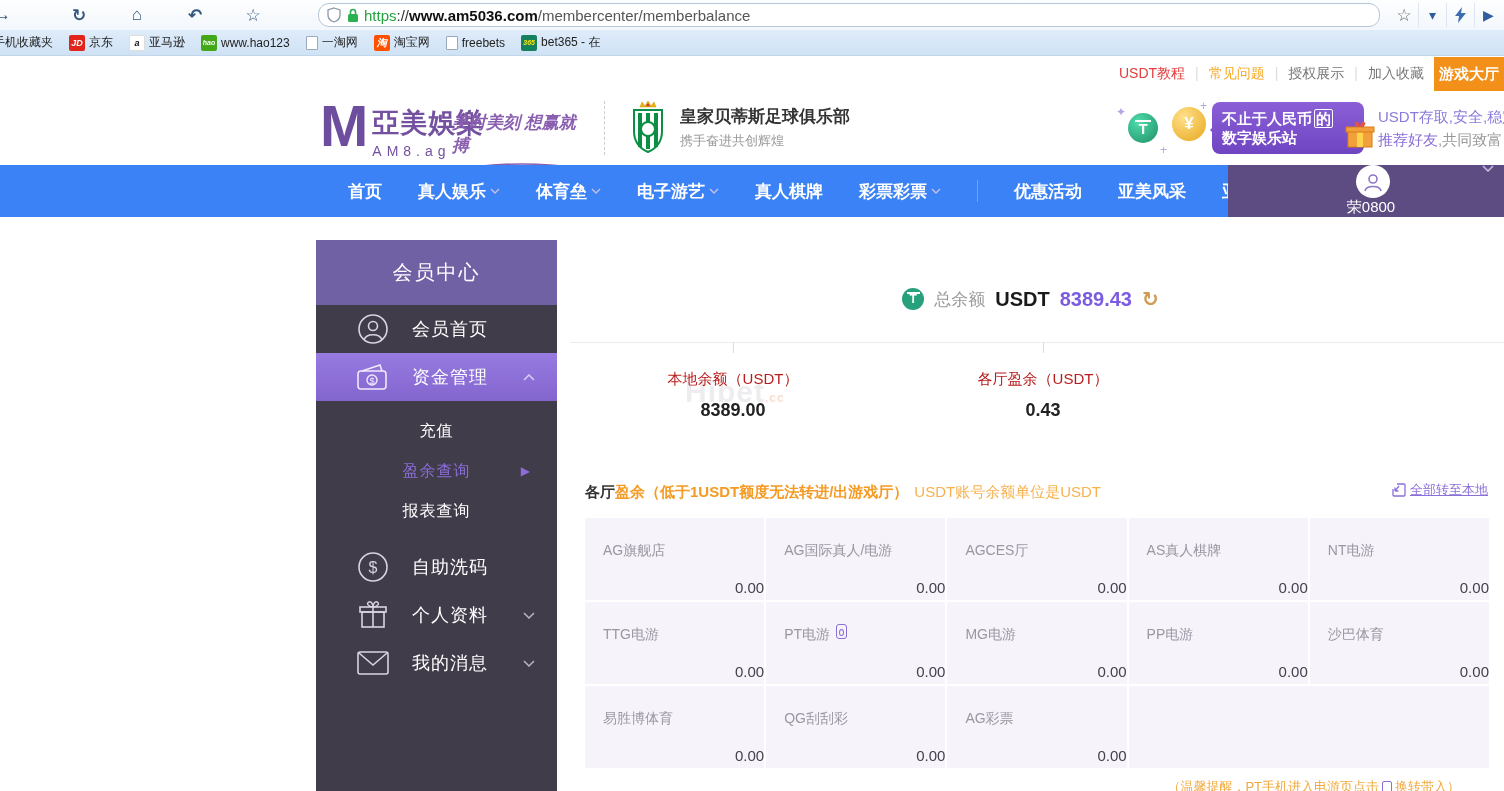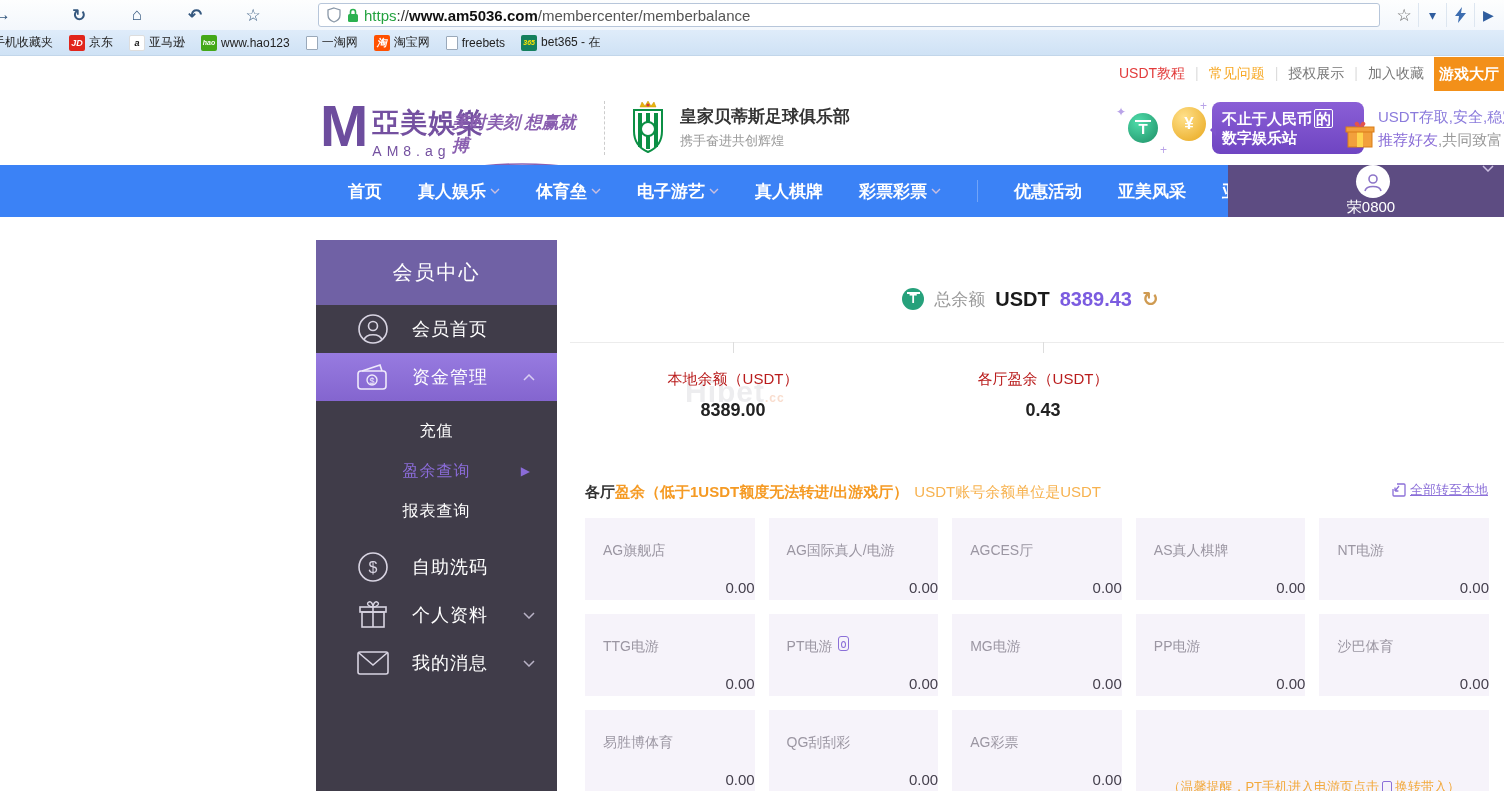--- a/index.html
+++ b/index.html
@@ -5,21 +5,21 @@
   * { margin:0; padding:0; box-sizing:border-box; }
   html,body { width:1504px; height:791px; overflow:hidden;
     font-family:"Liberation Sans","DejaVu Sans",sans-serif; background:#fff; }
 
   
   .chrome { position:absolute; left:0; top:0; width:1504px; height:30px;
     background:linear-gradient(#fdfefe,#f3f7fc); display:flex; align-items:center; }
   .bicon { color:#35587f; font-size:17px; font-weight:bold; width:26px; text-align:center; cursor:pointer; }
   .bicon.clip { width:14px; margin-left:-6px; overflow:hidden; }
   .urlbar { position:absolute; left:318px; top:3px; width:1062px; height:24px; background:#fff;
-    border:1px solid #b7c6da; border-radius:3px; display:flex; align-items:center; padding:10px 8px; }
+    border:1px solid #b7c6da; border-radius:11px; display:flex; align-items:center; padding:10px 8px; }
   .urltext { font-size:15px; color:#555; white-space:nowrap; }
   .urltext .scheme { color:#23a23f; }
   .urltext .domain { color:#111; font-weight:bold; }
   .urltext .sep { color:#333; }
   .chrome-right { position:absolute; right:2px; top:0; height:30px; display:flex; align-items:center; }
   .chrome-right .btn { width:28px; height:24px; display:flex; align-items:center; justify-content:center;
     border-left:1px solid #dde6f0; color:#2f5d9e; font-size:14px; cursor:pointer; }
 
   
   .bookmarks { position:absolute; left:0; top:30px; width:1504px; height:26px;
@@ -132,21 +132,21 @@
     color:rgba(140,140,155,.16); letter-spacing:1px; }
   .watermark i { font-style:normal; font-size:12px; color:rgba(230,120,60,.25); }
   .section-head { position:absolute; left:28px; top:266px; font-size:15px; white-space:nowrap; }
   .section-head .pfx { color:#333; font-weight:bold; }
   .section-head .hl { color:#f59a23; font-weight:bold; }
   .section-head .sfx { color:#f7b24f; margin-left:6px; }
   .transfer-link { position:absolute; right:16px; top:264px; display:flex; align-items:center; gap:4px;
     color:#8b6fd8; font-size:13px; cursor:pointer; }
   .transfer-link span { text-decoration:underline; }
   .grid { position:absolute; left:28px; top:301px; width:904px; display:grid;
-    grid-template-columns:repeat(5,1fr); gap:14px; }
+    grid-template-columns:repeat(5,1fr); gap:2px; }
   .cell { background:#f6f3fa; height:82px; padding:24px 0 0 18px; }
   .cell .clabel { color:#9b96a2; font-size:14px; display:flex; align-items:center; gap:6px; }
   .cell .cvalue { color:#45404d; font-size:15px; margin-top:19px;text-align:right; }
   .cell.blank { grid-column:span 2; }
   .ptbadge { display:inline-block; width:11px; height:15px; border:1px solid #8b6fd8; border-radius:3px;
     position:relative; top:-4px; cursor:pointer; }
   .ptbadge::after { content:""; position:absolute; left:2px; top:4px; right:2px; height:5px;
     border:1px solid #8b6fd8; border-radius:50%; }
   .note { position:absolute; top:561px; right:44px; color:#f2a93c; font-size:13px; white-space:nowrap;
     display:flex; align-items:center; gap:3px; }

